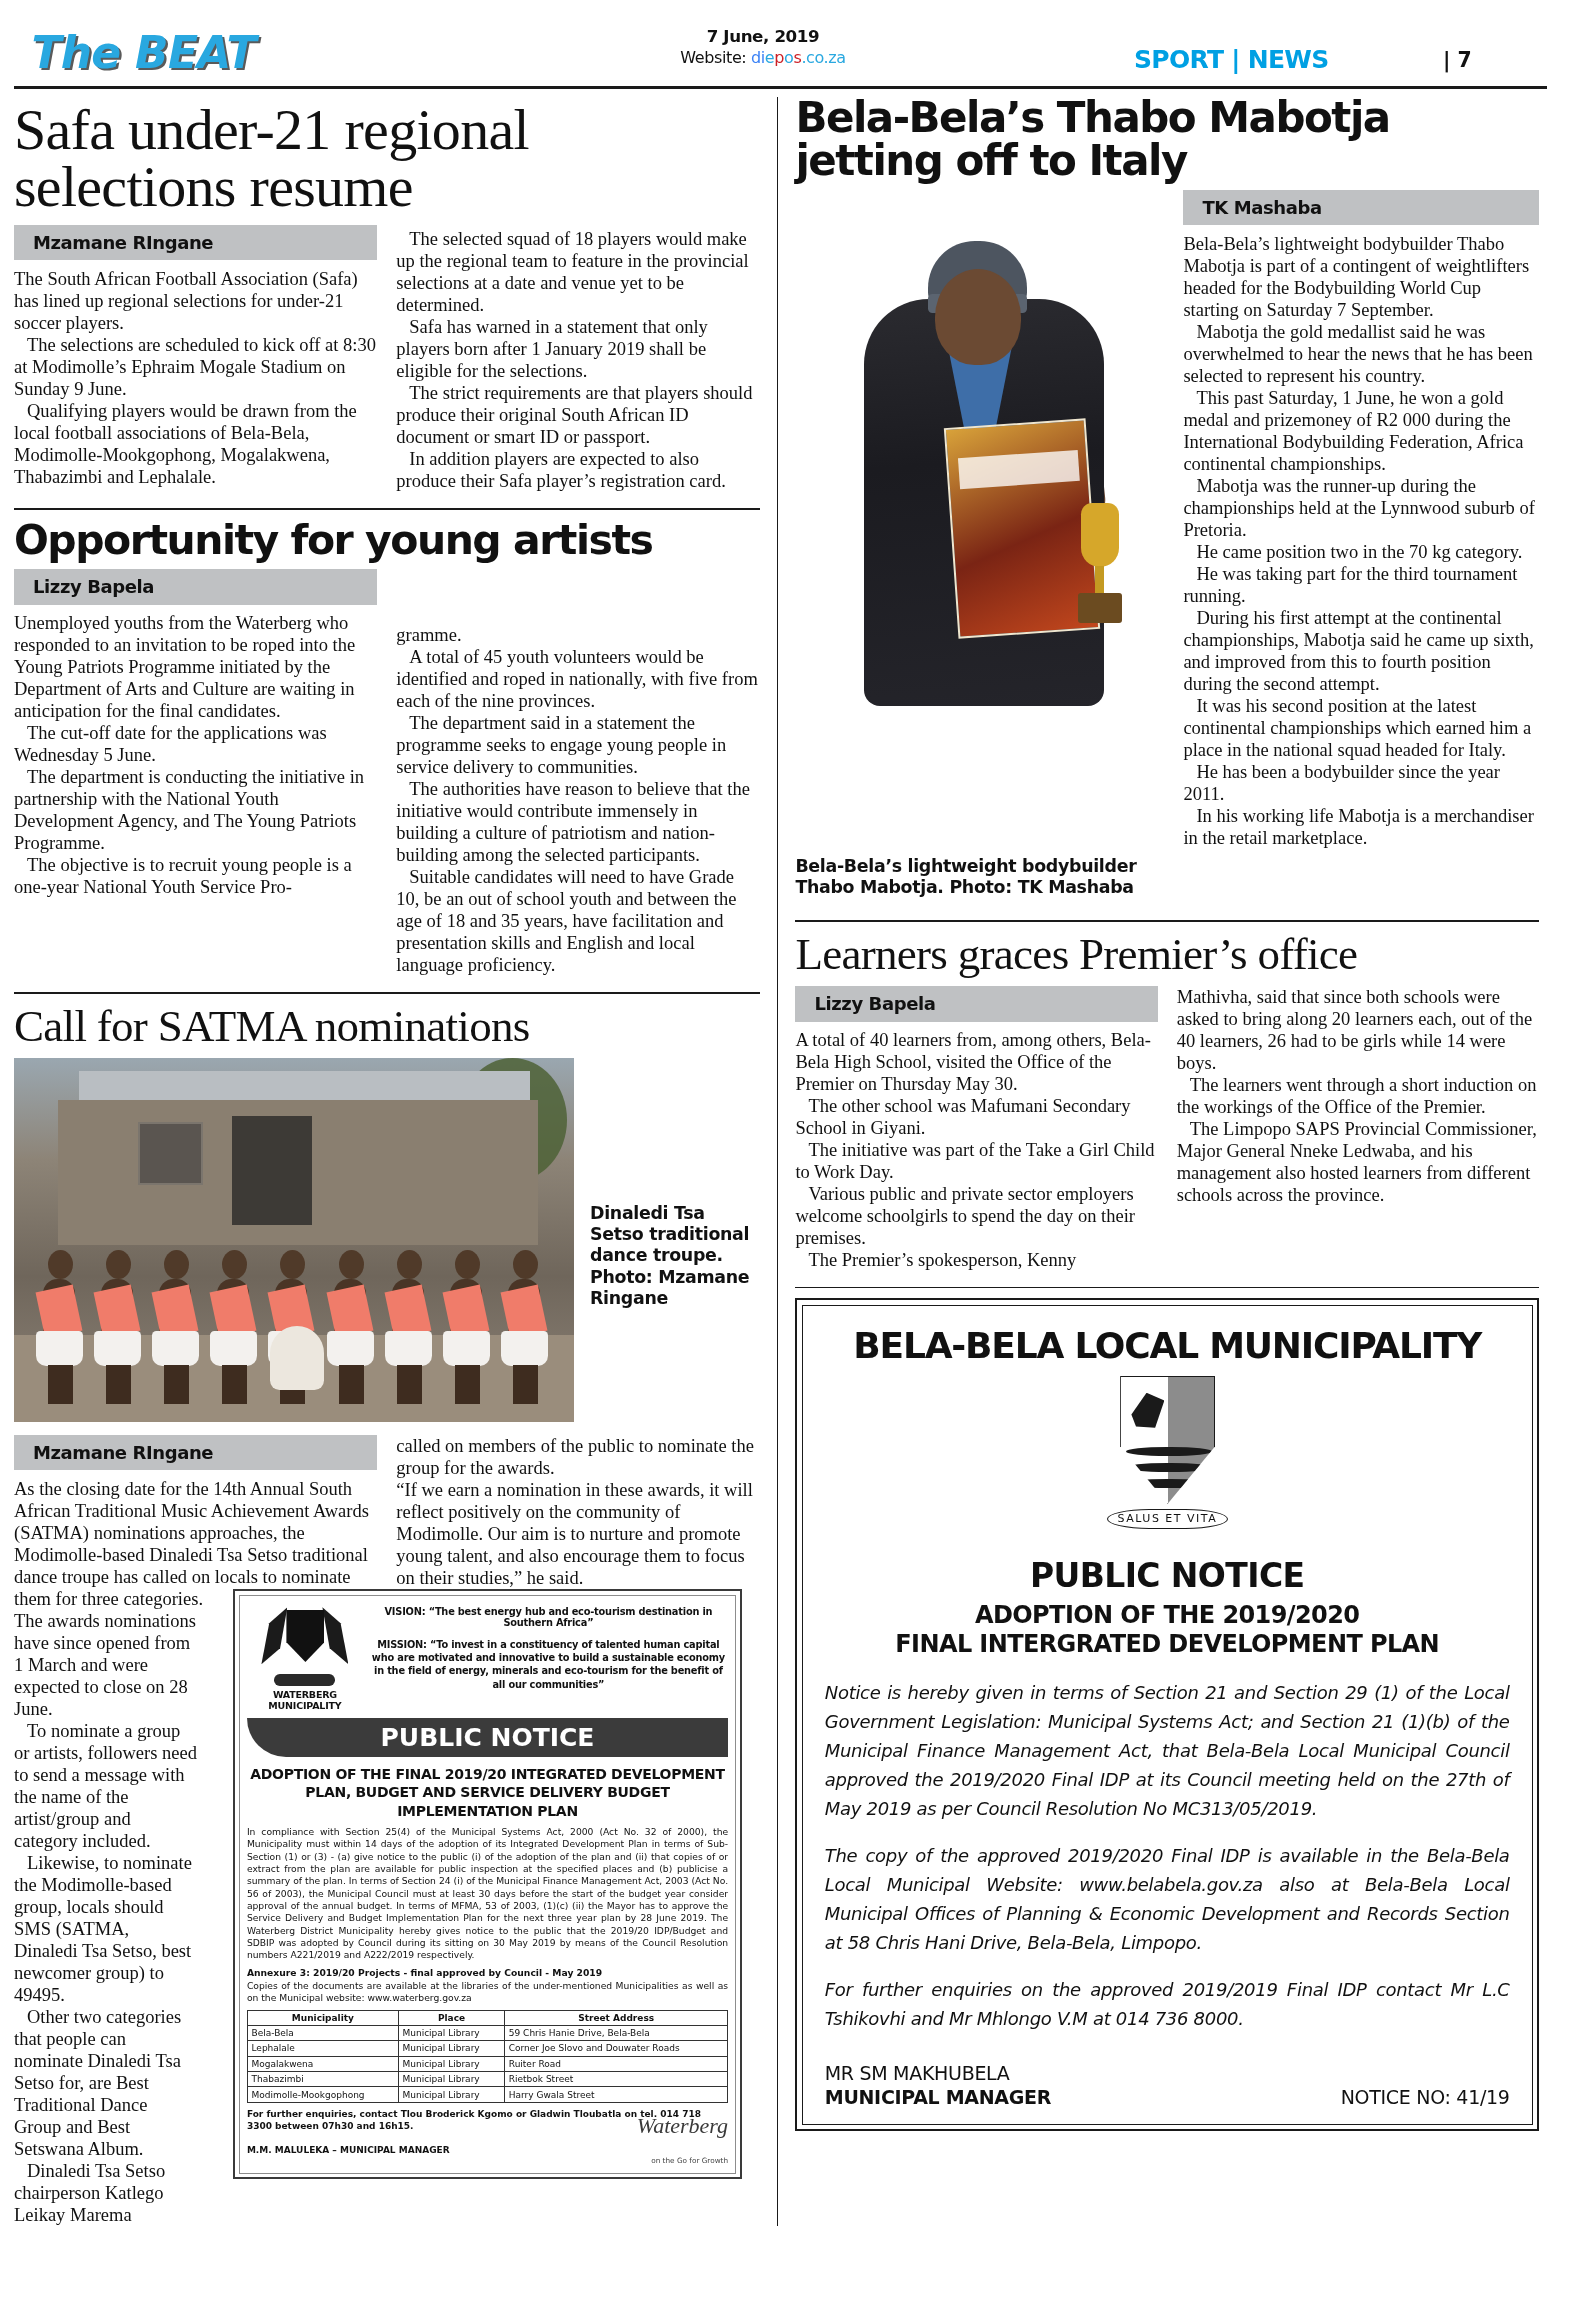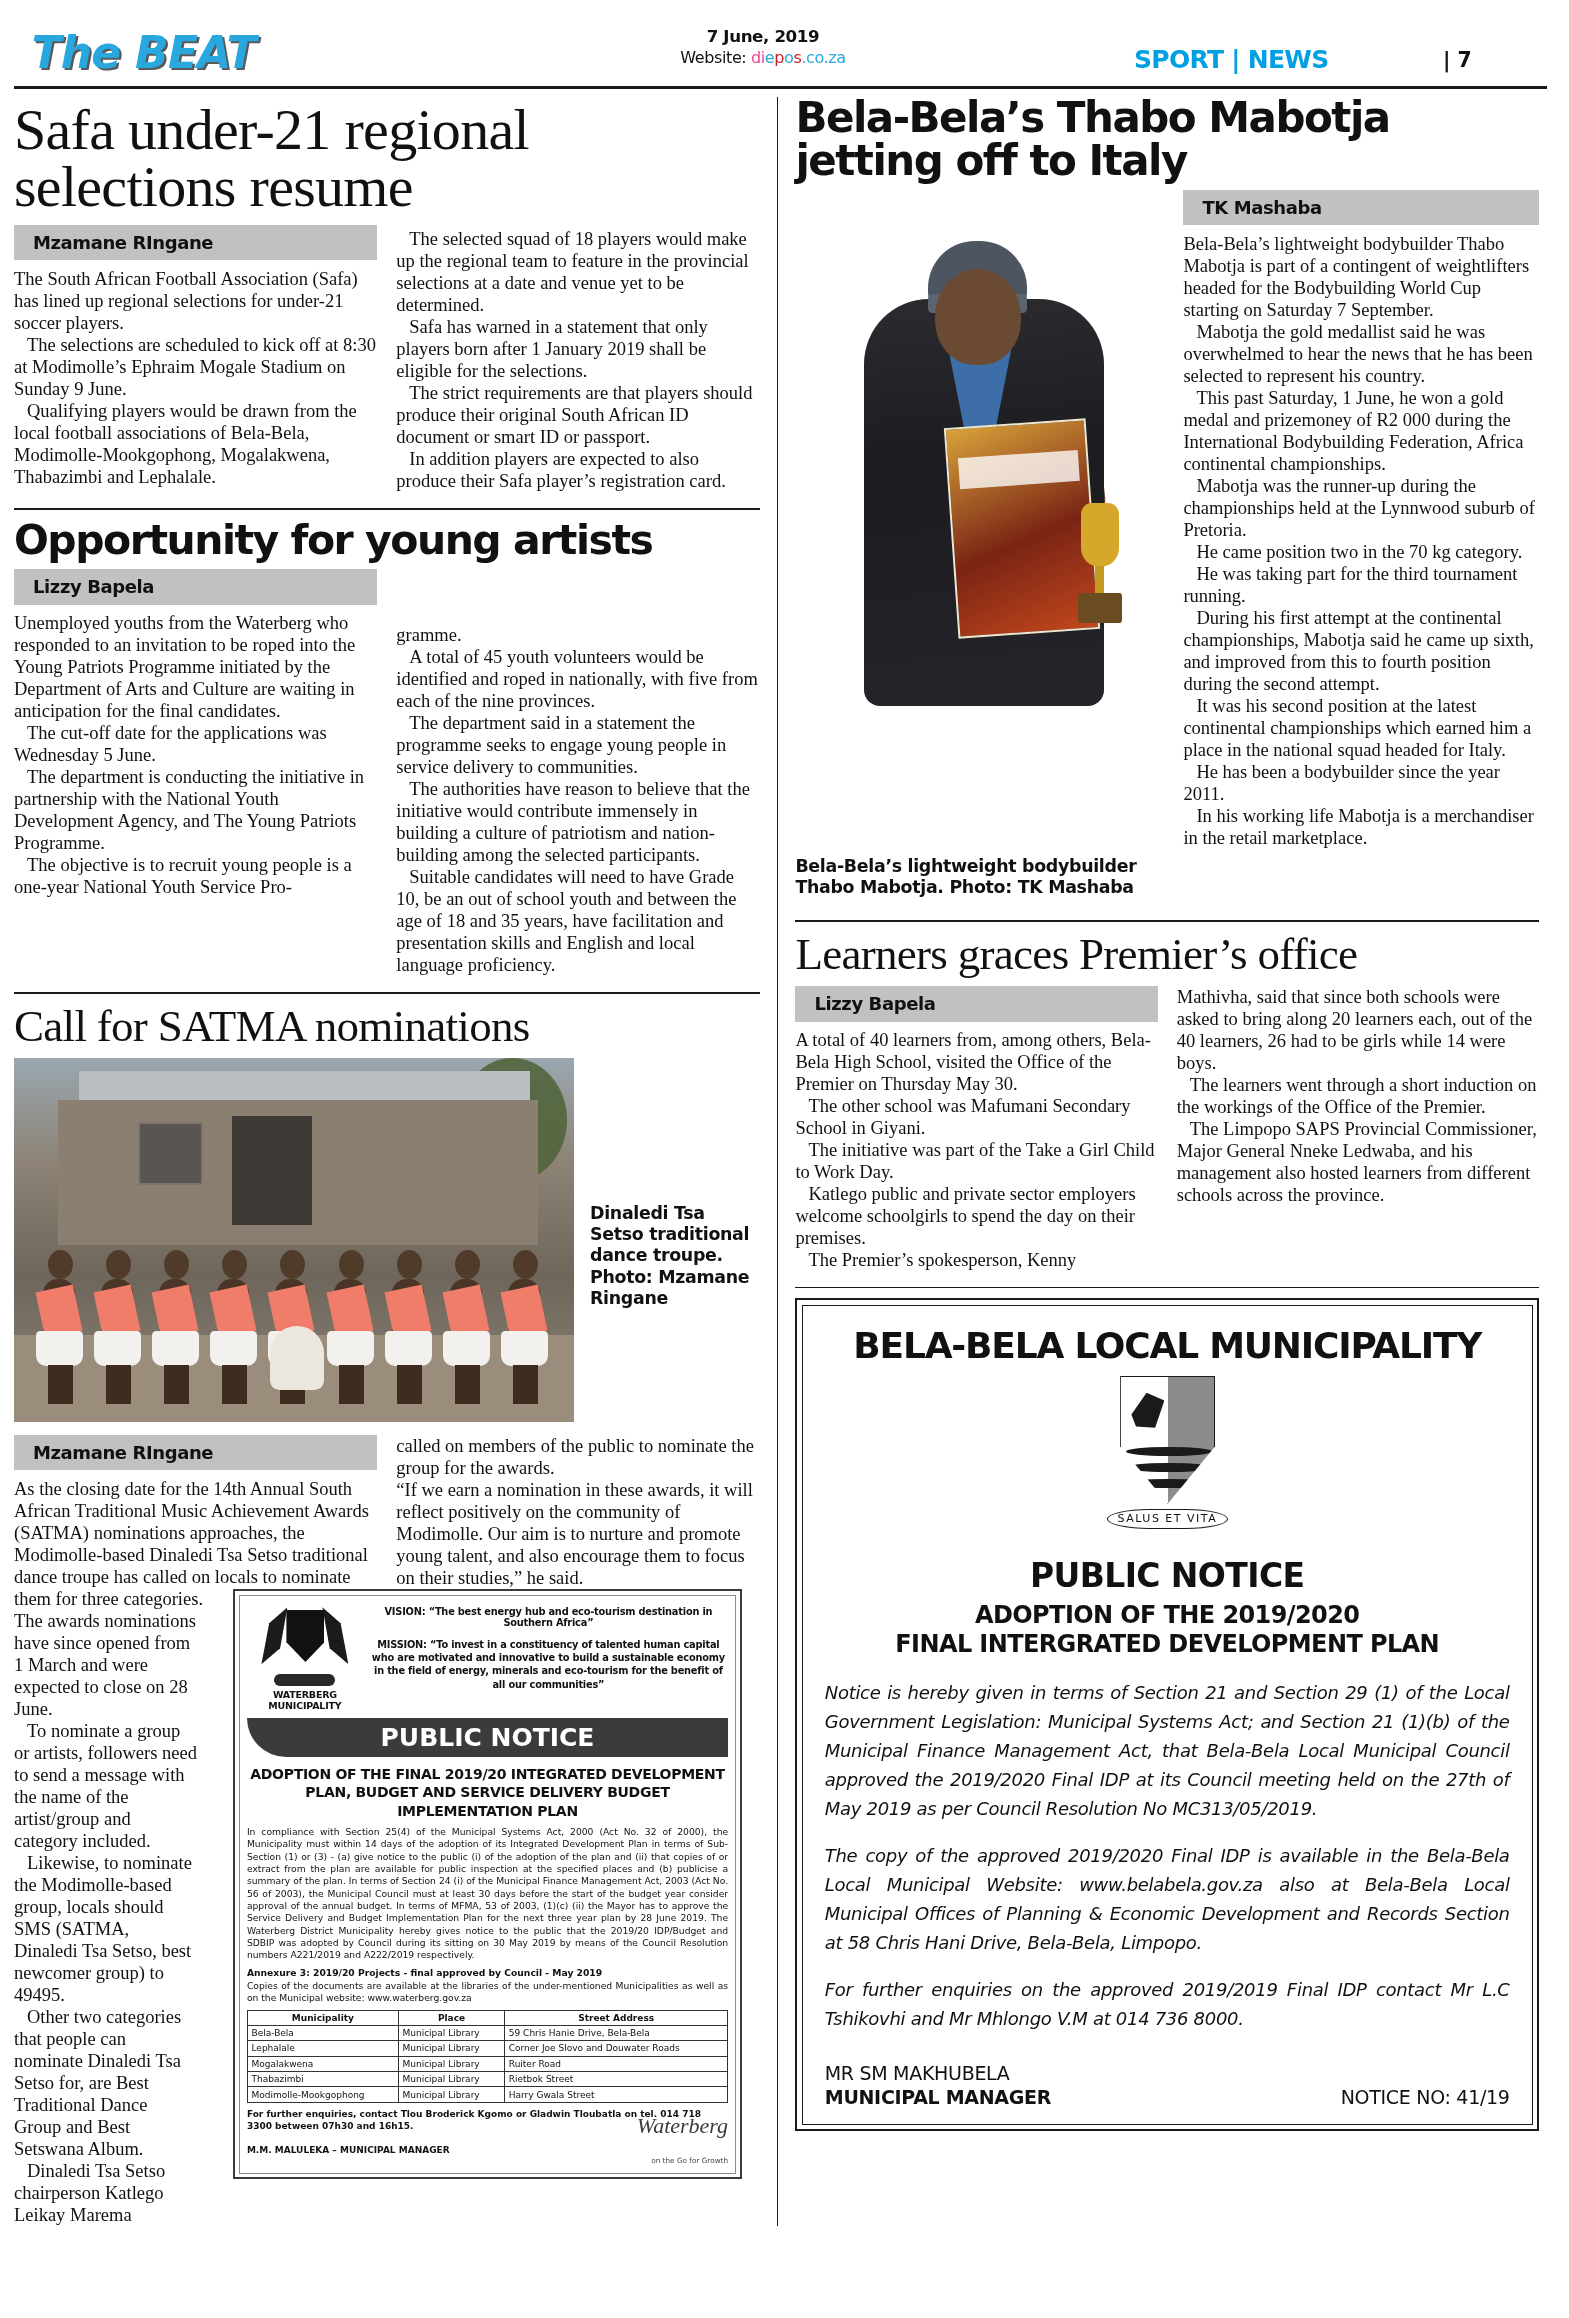--- a/index.html
+++ b/index.html
@@ -25,21 +25,21 @@
     letter-spacing: -0.7px;
     text-shadow: 2.2px 2.2px 0 #5a5a5a;
     line-height: 1;
     margin-left: 17.4px;
     margin-top: 11.6px;
   }
   .mh-center { position:absolute; left:640px; top:7.3px; text-align:center; width:218px;
     font-family:"DejaVu Sans", sans-serif; }
   .mh-date { font-weight:bold; font-size:16.7px; letter-spacing:-0.4px; }
   .mh-site { font-size:16px; margin-top:2.2px; letter-spacing:-0.4px; }
-  .mh-site .w1{color:#ec4899}.mh-site .w2{color:#29a8e0}.mh-site .w3{color:#cc2026}
+  .mh-site .w1{color:#3b82f6}.mh-site .w2{color:#29a8e0}.mh-site .w3{color:#cc2026}
   .mh-site .w4{color:#29a8e0}.mh-site .w5{color:#cc2026}.mh-site .w6{color:#29a8e0}
   .mh-section { position:absolute; left:1120px; top:26px; font-family:"DejaVu Sans", sans-serif;
     font-weight:bold; font-size:25px; color:#00a0e3; letter-spacing:-0.7px; }
   .mh-page { position:absolute; left:1429px; top:29px; font-family:"DejaVu Sans", sans-serif;
     font-weight:bold; font-size:20.4px; }
   .rule-thick { border-top:3.6px solid #1a1a1a; margin-top:4.4px; }
 
   
   .cols { display:flex; gap:0; margin-top:7.3px; }
   .colL { width:763px; padding-right:17.4px; }
@@ -477,21 +477,21 @@
       <div class="hr-sec" style="margin-top:22px"></div>
 
       <div>
         <h1 class="small-serif-head">Learners graces Premier’s office</h1>
         <div class="two">
           <div>
             <div class="byline">Lizzy Bapela</div>
             <p class="body">A total of 40 learners from, among others, Bela-Bela High School, visited the Office of the Premier on Thursday May 30.</p>
             <p class="body">The other school was Mafumani Secondary School in Giyani.</p>
             <p class="body">The initiative was part of the Take a Girl Child to Work Day.</p>
-            <p class="body">Katlego public and private sector employers welcome schoolgirls to spend the day on their premises.</p>
+            <p class="body">Various public and private sector employers welcome schoolgirls to spend the day on their premises.</p>
             <p class="body">The Premier’s spokesperson, Kenny</p>
           </div>
           <div>
             <p class="body" style="text-indent:0">Mathivha, said that since both schools were asked to bring along 20 learners each, out of the 40 learners, 26 had to be girls while 14 were boys.</p>
             <p class="body">The learners went through a short induction on the workings of the Office of the Premier.</p>
             <p class="body">The Limpopo SAPS Provincial Commissioner, Major General Nneke Ledwaba, and his management also hosted learners from different schools across the province.</p>
           </div>
         </div>
       </div>
 

